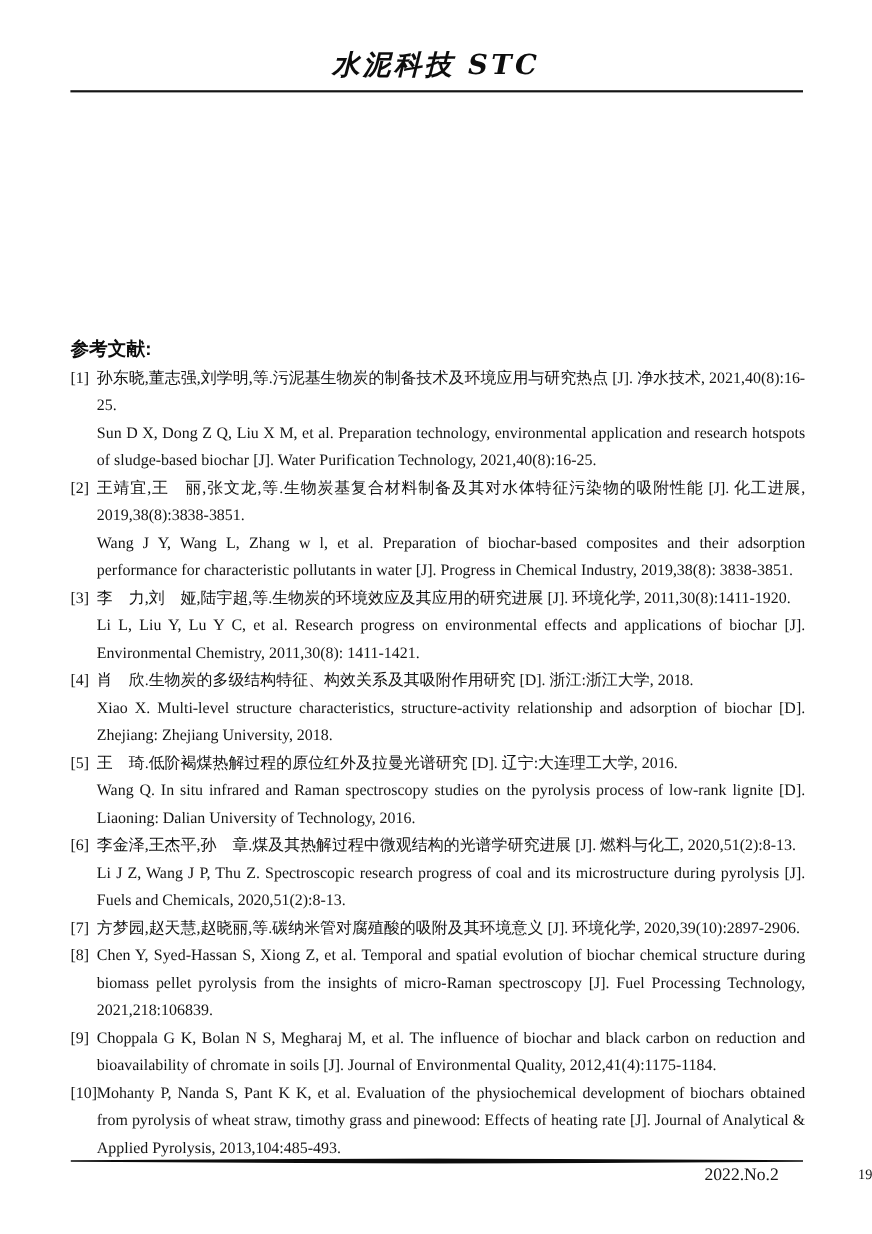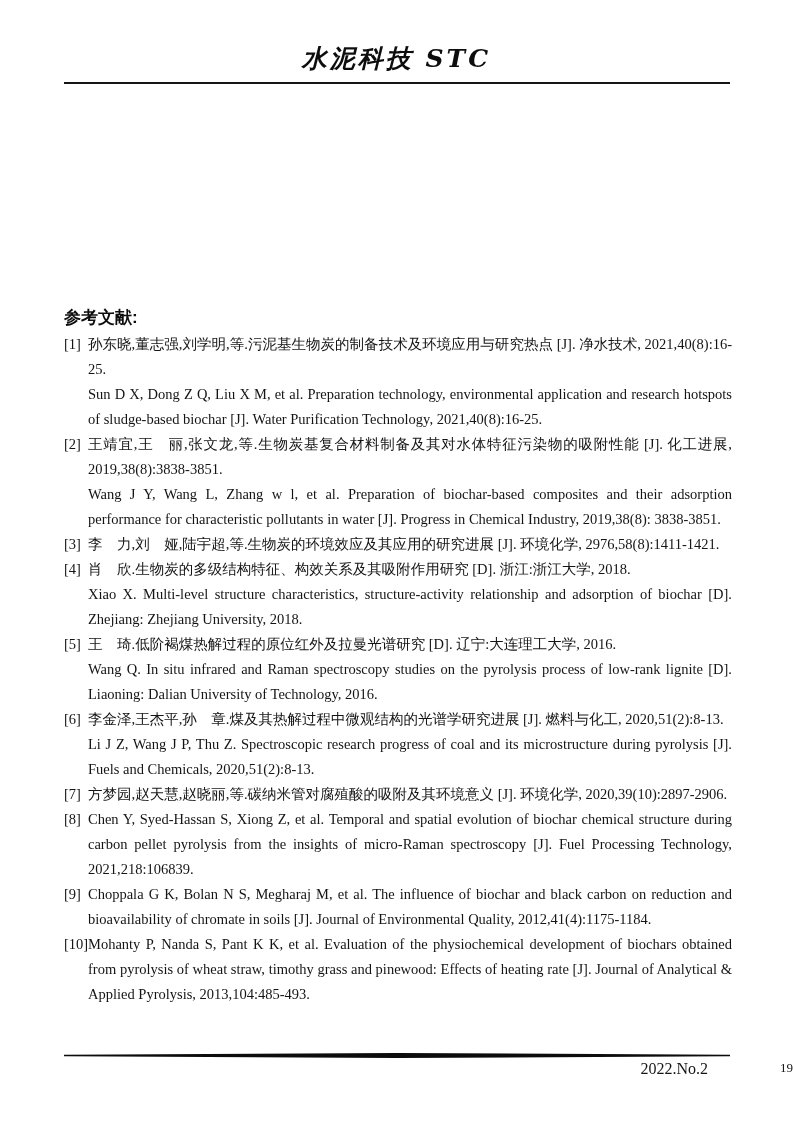--- a/index.html
+++ b/index.html
@@ -109,21 +109,22 @@
     </div>
 
     <div class="ref-item">
       <span class="ref-marker">[2]</span>
       <p class="ref-zh">王靖宜,王　丽,张文龙,等.生物炭基复合材料制备及其对水体特征污染物的吸附性能 [J]. 化工进展, 2019,38(8):3838-3851.</p>
       <p class="ref-en">Wang J Y, Wang L, Zhang w l, et al. Preparation of biochar-based composites and their adsorption performance for characteristic pollutants in water [J]. Progress in Chemical Industry, 2019,38(8): 3838-3851.</p>
     </div>
 
     <div class="ref-item">
       <span class="ref-marker">[3]</span>
-      <p class="ref-zh">李　力,刘　娅,陆宇超,等.生物炭的环境效应及其应用的研究进展 [J]. 环境化学, 2976,58(8):1411-1421.</p>
+      <p class="ref-zh">李　力,刘　娅,陆宇超,等.生物炭的环境效应及其应用的研究进展 [J]. 环境化学, 2011,30(8):1411-1920.</p>
+      <p class="ref-en">Li L, Liu Y, Lu Y C, et al. Research progress on environmental effects and applications of biochar [J]. Environmental Chemistry, 2011,30(8): 1411-1421.</p>
     </div>
 
     <div class="ref-item">
       <span class="ref-marker">[4]</span>
       <p class="ref-zh">肖　欣.生物炭的多级结构特征、构效关系及其吸附作用研究 [D]. 浙江:浙江大学, 2018.</p>
       <p class="ref-en">Xiao X. Multi-level structure characteristics, structure-activity relationship and adsorption of biochar [D]. Zhejiang: Zhejiang University, 2018.</p>
     </div>
 
     <div class="ref-item">
       <span class="ref-marker">[5]</span>
@@ -138,21 +139,21 @@
     </div>
 
     <div class="ref-item">
       <span class="ref-marker">[7]</span>
       <p class="ref-zh">方梦园,赵天慧,赵晓丽,等.碳纳米管对腐殖酸的吸附及其环境意义 [J]. 环境化学, 2020,39(10):2897-2906.</p>
     </div>
 
     <div class="ref-item">
       <span class="ref-marker">[8]</span>
 
-      <p class="ref-en">Chen Y, Syed-Hassan S, Xiong Z, et al. Temporal and spatial evolution of biochar chemical structure during carbon pellet pyrolysis from the insights of micro-Raman spectroscopy [J]. Fuel Processing Technology, 2021,218:106839.</p>
+      <p class="ref-en">Chen Y, Syed-Hassan S, Xiong Z, et al. Temporal and spatial evolution of biochar chemical structure during biomass pellet pyrolysis from the insights of micro-Raman spectroscopy [J]. Fuel Processing Technology, 2021,218:106839.</p>
     </div>
 
     <div class="ref-item">
       <span class="ref-marker">[9]</span>
 
       <p class="ref-en">Choppala G K, Bolan N S, Megharaj M, et al. The influence of biochar and black carbon on reduction and bioavailability of chromate in soils [J]. Journal of Environmental Quality, 2012,41(4):1175-1184.</p>
     </div>
 
     <div class="ref-item">
       <span class="ref-marker">[10]</span>

